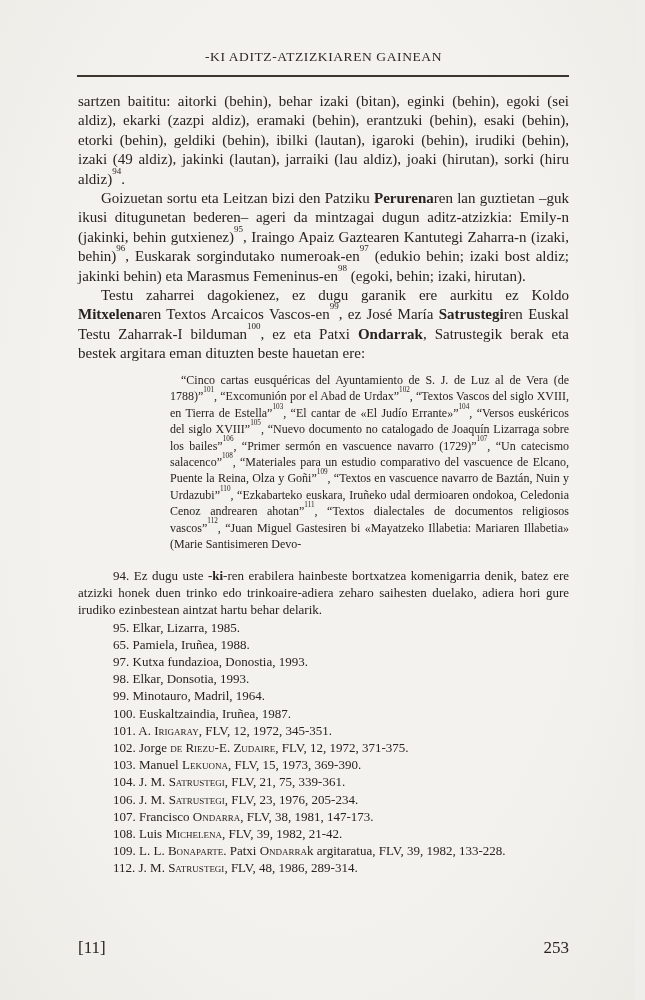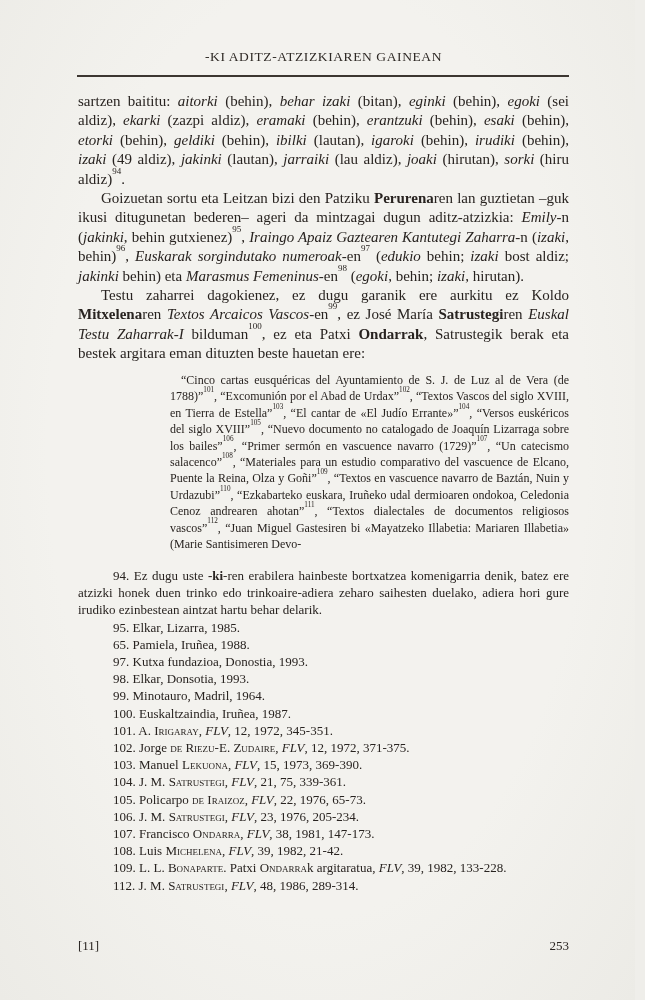--- a/index.html
+++ b/index.html
@@ -72,31 +72,31 @@
     margin: 0;
     text-indent: 35px;
   }
   .page-footer {
     position: absolute;
     top: 938px;
     left: 78px;
     width: 491px;
     display: flex;
     justify-content: space-between;
-    font-size: 13px;
+    font-size: 17px;
     text-align: center;
   }
   sup {
     font-size: 60%;
     line-height: 0;
     position: relative;
     top: -0.45em;
     letter-spacing: 0;
   }
-  .i  { font-style: italic; }
+  .i  { }
   .b  { font-weight: 700; }
   .sc { font-variant: small-caps; margin-top: 16px; }
 </style>
 </head>
 <body>
 
 <div class="page">
 
   <div class="running-header">-KI ADITZ-ATZIZKIAREN GAINEAN</div>
 
@@ -115,21 +115,20 @@
       <p><span>95. Elkar, Lizarra, 1985.</span></p>
       <p><span>65. Pamiela, Iruñea, 1988.</span></p>
       <p><span>97. Kutxa fundazioa, Donostia, 1993.</span></p>
       <p><span>98. Elkar, Donsotia, 1993.</span></p>
       <p><span>99. Minotauro, Madril, 1964.</span></p>
       <p><span>100. Euskaltzaindia, Iruñea, 1987.</span></p>
       <p><span>101. A. </span><span class="sc">Irigaray</span><span>, </span><span class="i">FLV</span><span>, 12, 1972, 345-351.</span></p>
       <p><span>102. Jorge </span><span class="sc">de Riezu</span><span>-E. </span><span class="sc">Zudaire</span><span>, </span><span class="i">FLV</span><span>, 12, 1972, 371-375.</span></p>
       <p><span>103. Manuel </span><span class="sc">Lekuona</span><span>, </span><span class="i">FLV</span><span>, 15, 1973, 369-390.</span></p>
       <p><span>104. J. M. </span><span class="sc">Satrustegi</span><span>, </span><span class="i">FLV</span><span>, 21, 75, 339-361.</span></p>
-      <p><span>105. Policarpo </span><span class="sc">de Iraizoz</span><span>, </span><span class="i">FLV</span><span>, 22, 1976, 65-73.</span></p>
       <p><span>106. J. M. </span><span class="sc">Satrustegi</span><span>, </span><span class="i">FLV</span><span>, 23, 1976, 205-234.</span></p>
       <p><span>107. Francisco </span><span class="sc">Ondarra</span><span>, </span><span class="i">FLV</span><span>, 38, 1981, 147-173.</span></p>
       <p><span>108. Luis </span><span class="sc">Michelena</span><span>, </span><span class="i">FLV</span><span>, 39, 1982, 21-42.</span></p>
       <p><span>109. L. L. </span><span class="sc">Bonaparte</span><span>. Patxi </span><span class="sc">Ondarra</span><span>k argitaratua, </span><span class="i">FLV</span><span>, 39, 1982, 133-228.</span></p>
       <p><span>112. J. M. </span><span class="sc">Satrustegi</span><span>, </span><span class="i">FLV</span><span>, 48, 1986, 289-314.</span></p>
     </div>
 
   <div class="page-footer">
     <span>[11]</span>
     <span>253</span>

